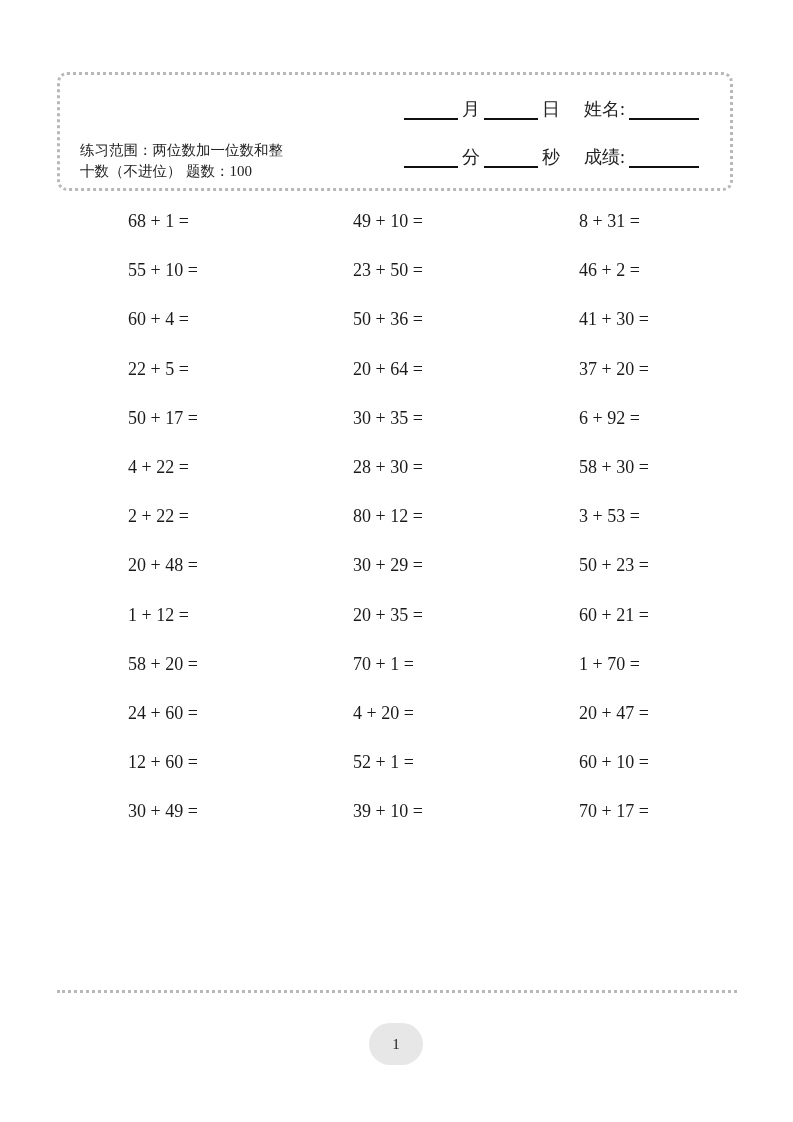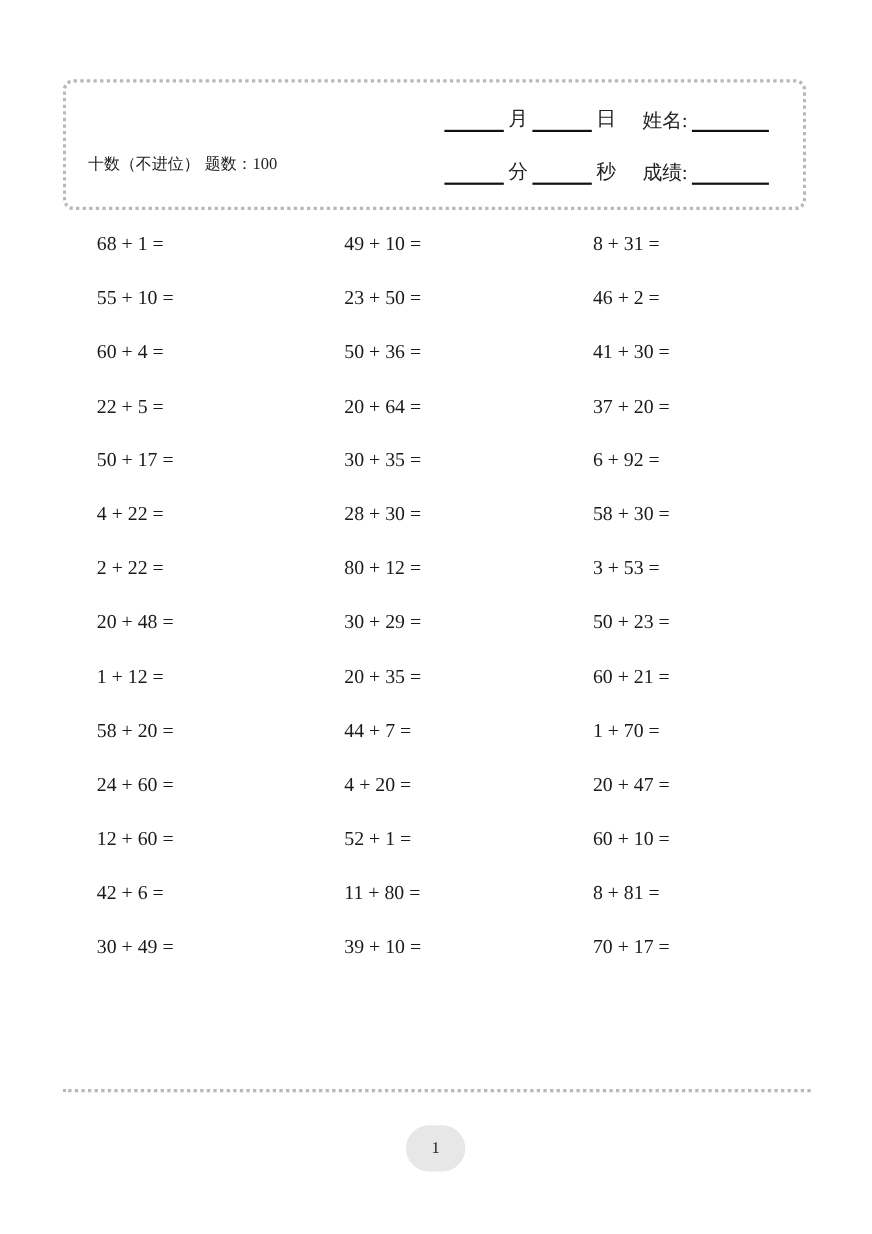--- a/index.html
+++ b/index.html
@@ -59,20 +59,21 @@
     .lbl { margin-left: 20px; line-height: 22px; font-family: Liberation Serif, serif; }
     .problems {
       position: absolute;
       left: 88px;
       top: 209px;
       width: 620px;
     }
     .prow {
       height: 49.2px;
       position: relative;
+      margin-left: 40px;
     }
     .prob {
       position: absolute;
       top: 0;
       font-size: 18px;
       line-height: 24px;
       white-space: nowrap;
       color: #1a1a1a;
     }
     .c0 { left: 0; }
@@ -100,20 +101,21 @@
       font-size: 15px;
       color: #222;
     }
   </style>
 </head>
 <body>
 
 <div class="header-box"></div>
 
 <div class="desc">
+  <div>练习范围：两位数加一位数和整</div>
   <div class="line2"><span>十数（不进位）  题数：</span><span class="num">100</span></div>
 </div>
 
 <div class="field-row r1">
   <span class="blank short"></span>
   <span class="unit">月</span>
   <span class="blank short"></span>
   <span class="unit">日</span>
   <span class="lbl">姓名:</span>
   <span class="blank long" style="margin-left:4px;"></span>
@@ -169,39 +171,34 @@
     <span class="prob c1">30 + 29 =</span>
     <span class="prob c2">50 + 23 =</span>
   </div>
   <div class="prow">
     <span class="prob c0">1 + 12 =</span>
     <span class="prob c1">20 + 35 =</span>
     <span class="prob c2">60 + 21 =</span>
   </div>
   <div class="prow">
     <span class="prob c0">58 + 20 =</span>
-    <span class="prob c1">44 + 7 =</span>
+    <span class="prob c1">70 + 1 =</span>
     <span class="prob c2">1 + 70 =</span>
   </div>
   <div class="prow">
     <span class="prob c0">24 + 60 =</span>
     <span class="prob c1">4 + 20 =</span>
     <span class="prob c2">20 + 47 =</span>
   </div>
   <div class="prow">
     <span class="prob c0">12 + 60 =</span>
     <span class="prob c1">52 + 1 =</span>
     <span class="prob c2">60 + 10 =</span>
   </div>
   <div class="prow">
-    <span class="prob c0">42 + 6 =</span>
-    <span class="prob c1">11 + 80 =</span>
-    <span class="prob c2">8 + 81 =</span>
-  </div>
-  <div class="prow">
     <span class="prob c0">30 + 49 =</span>
     <span class="prob c1">39 + 10 =</span>
     <span class="prob c2">70 + 17 =</span>
   </div>
 </div>
 
 <div class="footer-line"></div>
 
 <div class="page-pill">
   <span>1</span>

